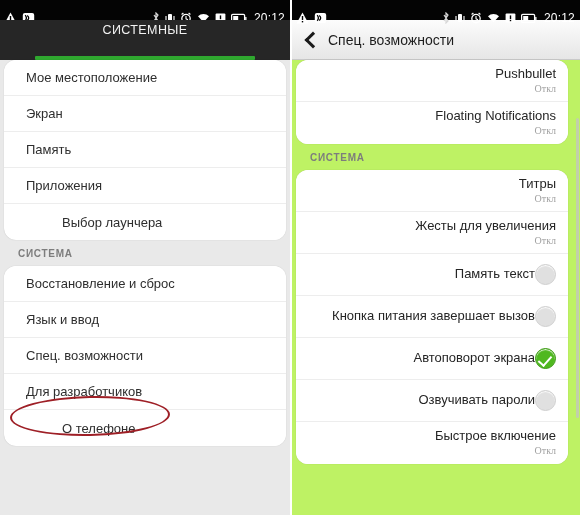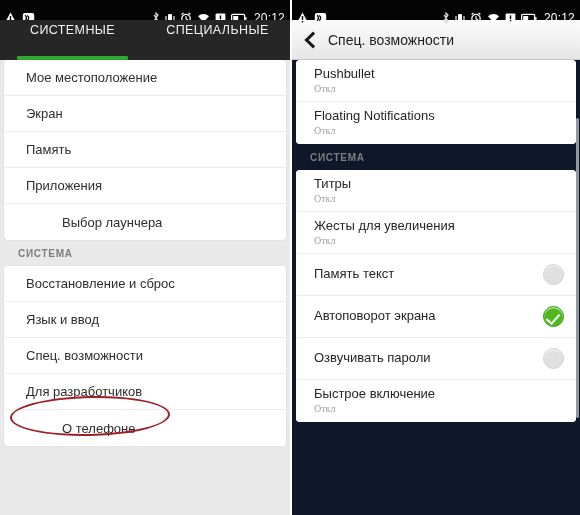--- a/index.html
+++ b/index.html
@@ -77,21 +77,21 @@
 
   
   .body-left {
     position:absolute;
     top:60px; left:0; right:0; bottom:0;
     background:#e9e9e9;
     padding:0 4px 0 4px;
   }
   .card {
     background:#ffffff;
-    border-radius:4px;
+    border-radius:12px;
     overflow:hidden;
     box-shadow:0 0 1px rgba(0,0,0,0.25);
   }
   .row {
     height:36px;
     display:flex;
     align-items:center;
     padding-left:22px;
     border-bottom:1px solid #ededed;
     background:#ffffff;
@@ -138,22 +138,23 @@
     transform:rotate(45deg);
   }
   .header-title {
     font-size:14px;
     color:#1d1d1d;
   }
 
   .body-right {
     position:absolute;
     top:60px; left:0; right:0; bottom:0;
-    background:#0f172a;
-    padding:0 4px 0 4px;
+    background:#bef264;
+    padding:0 12px 0 4px;
+    text-align:right;
   }
   .row2 {
     min-height:42px;
     display:flex;
     align-items:center;
     padding:4px 12px 4px 18px;
     border-bottom:1px solid #ededed;
     background:#ffffff;
   }
   .row2:last-child { border-bottom:none; }
@@ -250,23 +251,20 @@
           <rect x="2.2" y="3" width="5" height="4.8" fill="#ffffff"></rect>
         </svg>
         <span class="sb-clock">20:12</span>
       </div>
     </div>
 
     <div class="tabbar">
       <div class="tab active">
         <span>СИСТЕМНЫЕ</span>
       </div>
-      <div class="tab">
-        <span>СПЕЦИАЛЬНЫЕ</span>
-      </div>
     </div>
 
     <div class="body-left">
 
       <div class="card">
         <div class="row">
           <span class="row-label">Мое местоположение</span>
         </div>
         <div class="row">
           <span class="row-label">Экран</span>
@@ -392,20 +390,26 @@
           </div>
         </div>
 
         <div class="row2">
           <div class="row2-texts">
             <span class="row2-title">Память текст</span>
           </div>
           <div class="toggle"></div>
         </div>
 
+        <div class="row2">
+          <div class="row2-texts">
+            <span class="row2-title">Кнопка питания завершает вызов</span>
+          </div>
+          <div class="toggle"></div>
+        </div>
 
         <div class="row2">
           <div class="row2-texts">
             <span class="row2-title">Автоповорот экрана</span>
           </div>
           <div class="toggle on"></div>
         </div>
 
         <div class="row2">
           <div class="row2-texts">

